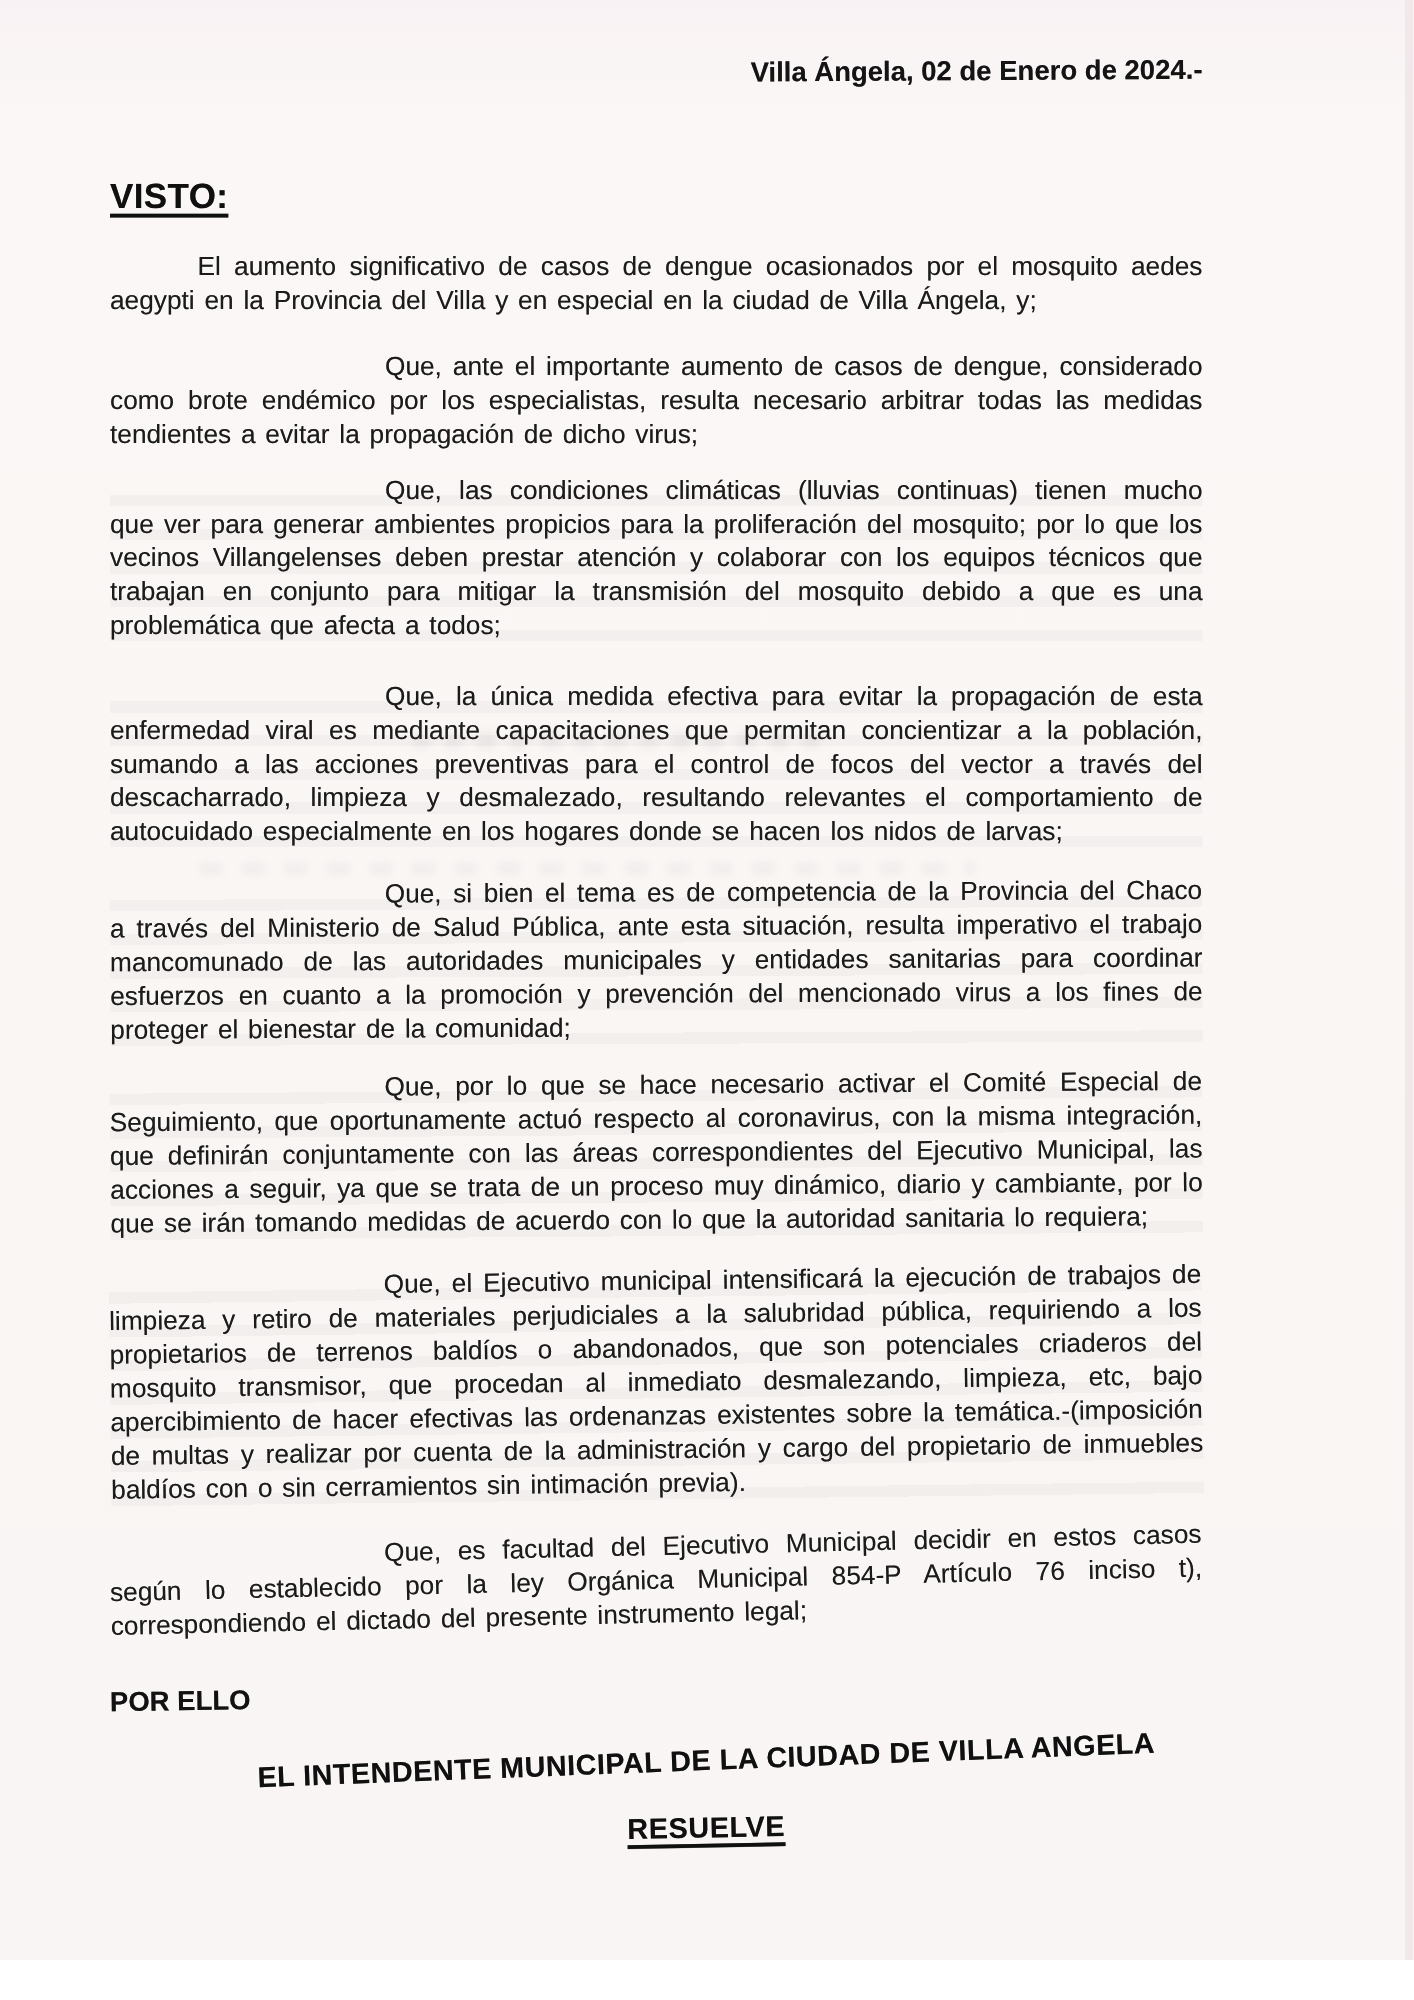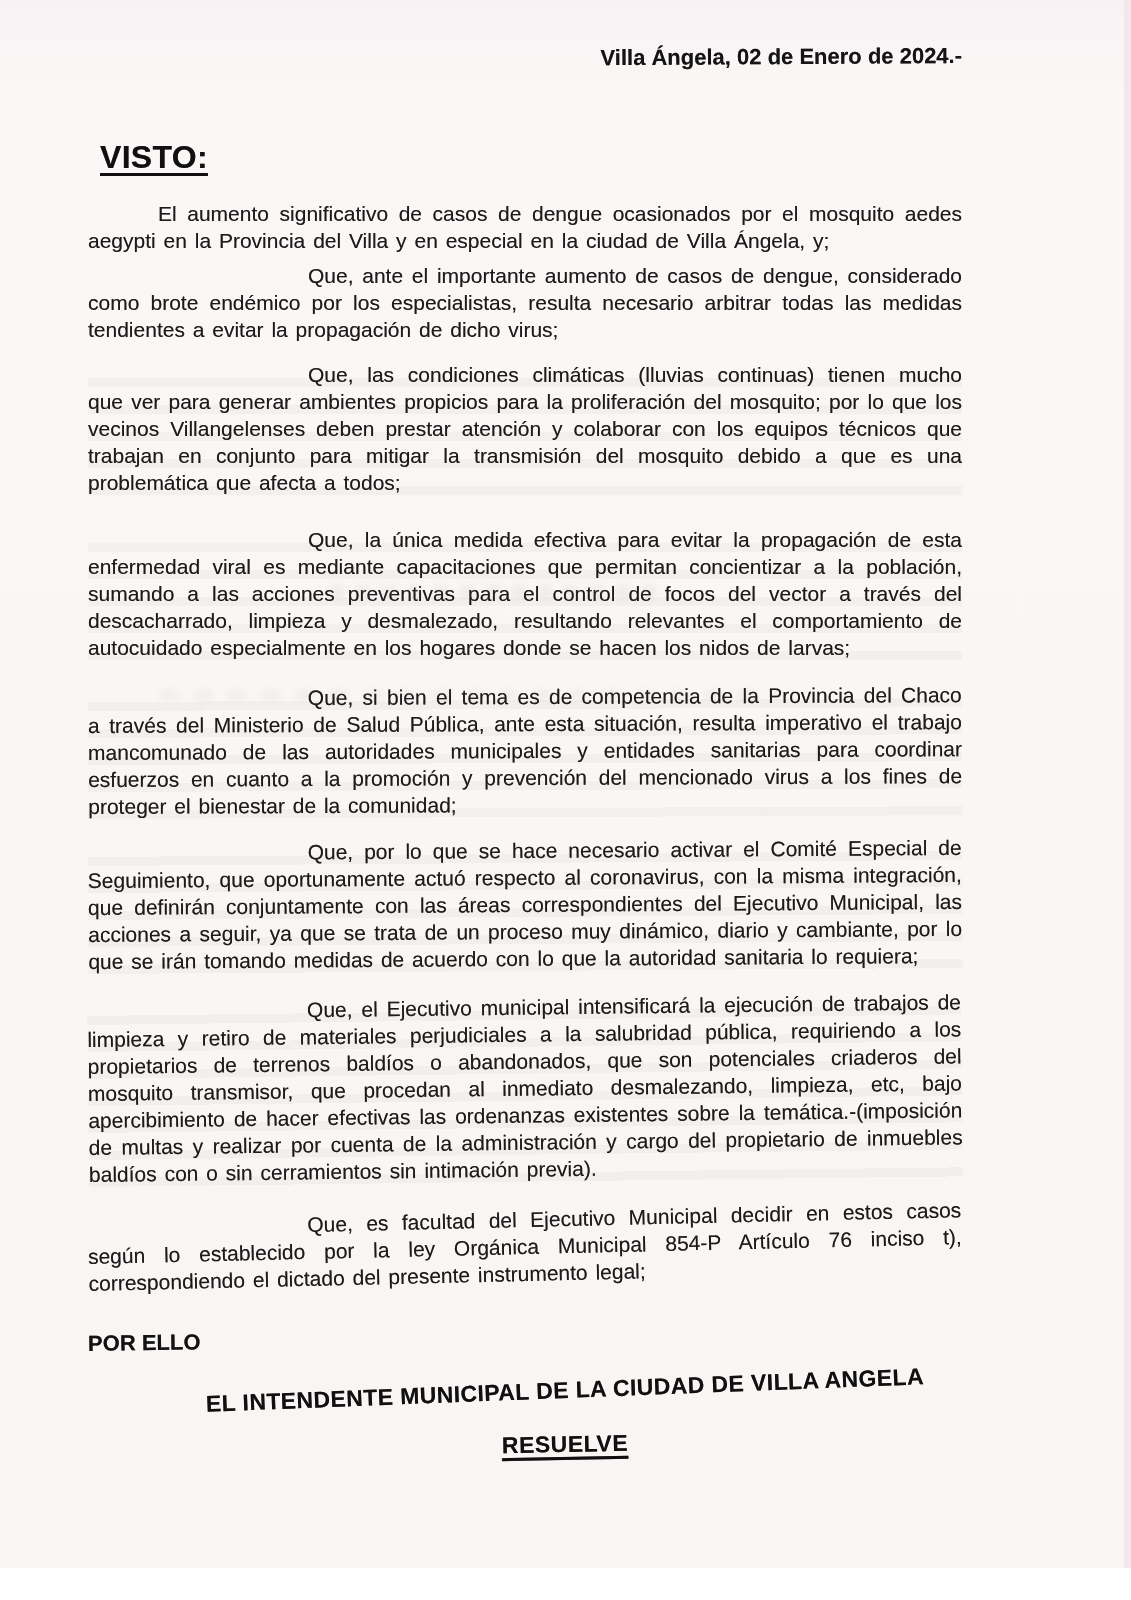--- a/index.html
+++ b/index.html
@@ -29,48 +29,47 @@
     text-align: right;
     font-size: 22px;
     font-weight: 700;
     line-height: 28px;
     color: #141414;
     transform: rotate(-0.35deg);
     transform-origin: right center;
     text-shadow: 0 0 0.5px rgba(0,0,0,0.5);
   }
   .heading {
-    font-size: 32px;
+    font-size: 28px;
     font-weight: 700;
     color: #101010;
     letter-spacing: 0.3px;
     line-height: 30px;
     text-decoration: underline;
     text-decoration-thickness: 2.5px;
     text-underline-offset: 5px;
     text-shadow: 0 0 0.5px rgba(0,0,0,0.55);
-    margin-left: 12px;
   }
   .heading-inline { display: inline-block; }
   .h-visto { margin-top: 72px; }
   .h-considerando { margin-top: 34px; }
   .par {
     font-size: 21px;
     line-height: 27px;
     text-align: justify;
     word-spacing: 2px;
     margin: 0;
     color: #1b1b1b;
     text-shadow: 0 0 0.45px rgba(20,20,20,0.5);
     transform-origin: left center;
   }
   .indent-small { text-indent: 70px; }
   .indent-large { text-indent: 220px; }
   .p-visto { margin-top: 28px; }
-  .p1 { margin-top: 8px; }
+  .p1 { margin-top: 26px; }
   .p2 { margin-top: 18px; }
   .p3 { margin-top: 30px; }
   .p4 { margin-top: 24px; transform: rotate(-0.25deg); }
   .p5 { margin-top: 20px; transform: rotate(-0.4deg); }
   .p6 { margin-top: 24px; transform: rotate(-0.7deg); }
   .p7 { margin-top: 28px; transform: rotate(-1.3deg); }
   .bleed {
     background-image: repeating-linear-gradient(
       180deg,
       transparent 0px, transparent 17px,

